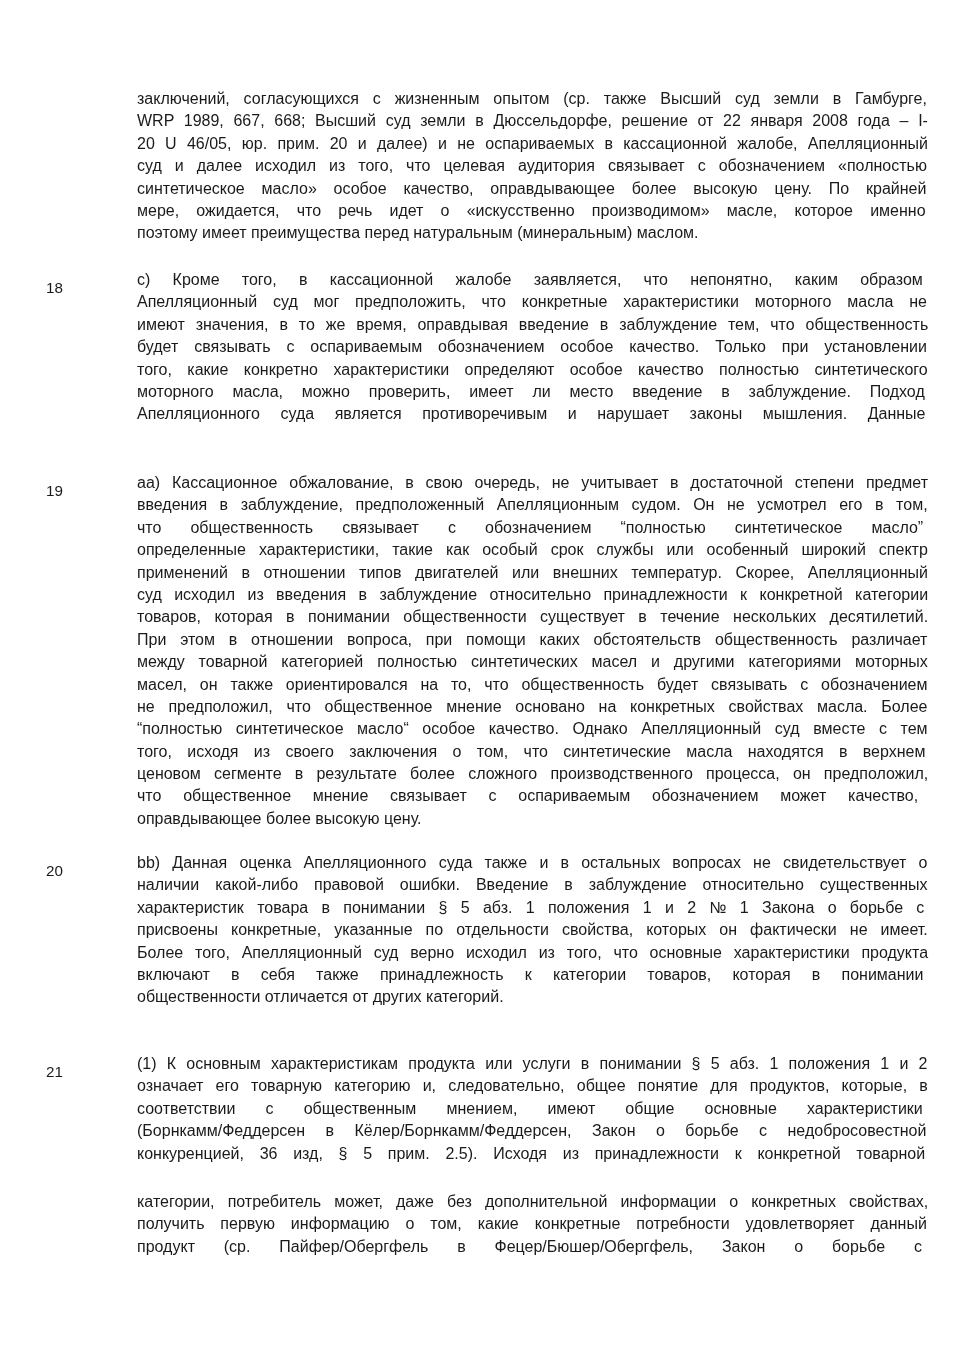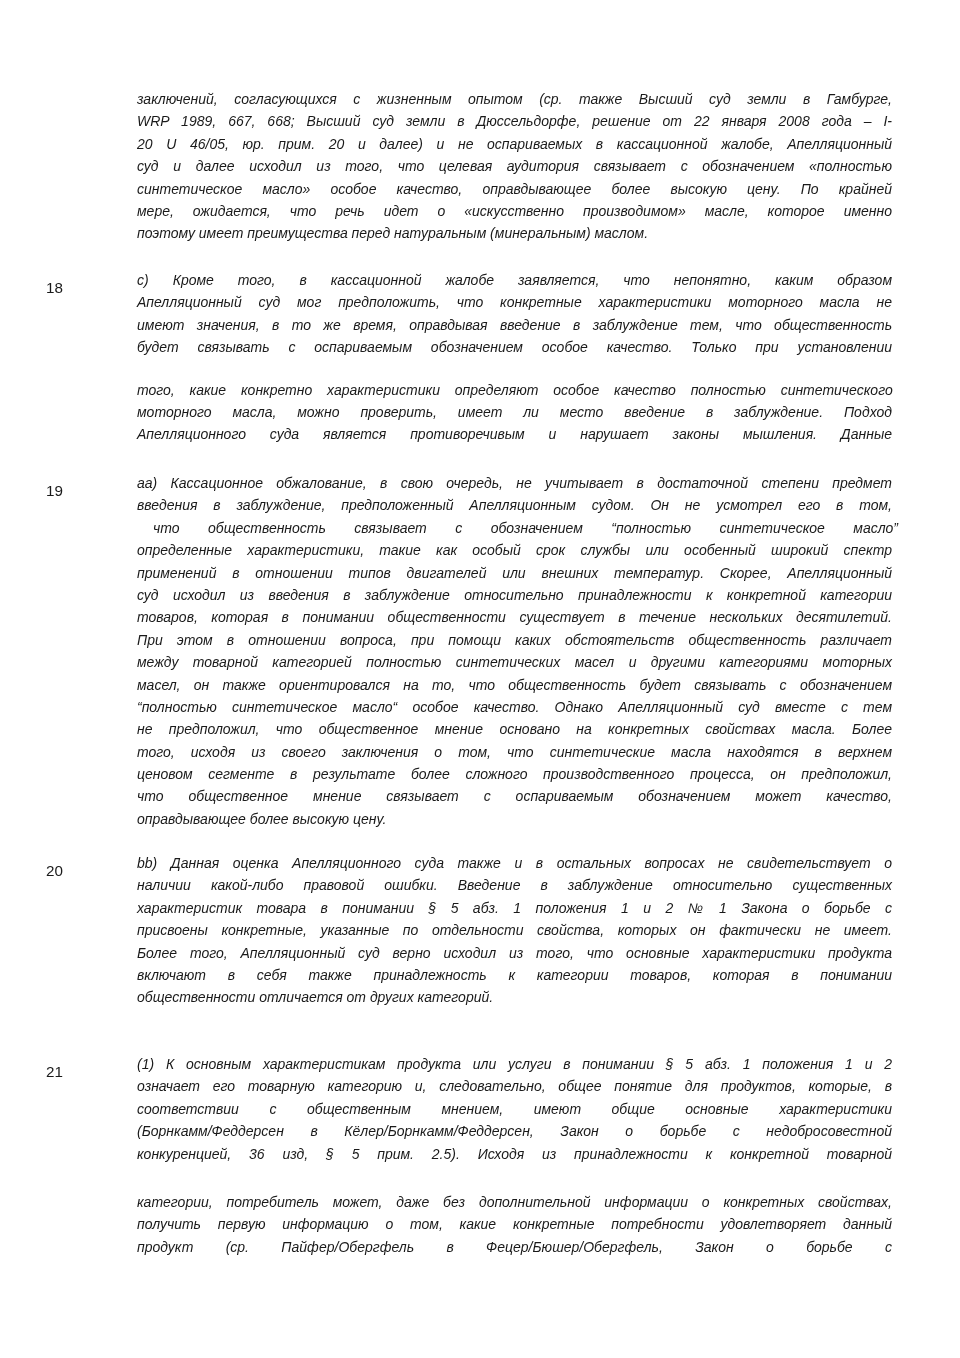--- a/index.html
+++ b/index.html
@@ -2,22 +2,22 @@
 <html><head>
 <meta charset="utf-8">
 <style>
   html, body { margin: 0; padding: 0; background: #ffffff; }
   body { width: 960px; height: 1358px; position: relative; overflow: hidden;
          font-family: "Liberation Sans", sans-serif; color: #1a1a1a; }
   .page { position: absolute; left: 0; top: 0; width: 960px; height: 1358px; background: #fff; }
   .para { position: absolute; left: 0; width: 960px; }
   .num { position: absolute; left: 46px; top: 8px; font-size: 15.2px; line-height: 22.4px; }
   .body { position: absolute; left: 137px; width: 755px; top: 0; }
-  .line { display: block; font-size: 14px; line-height: 22.4px; height: 22.4px;
-          white-space: nowrap; text-align: justify; text-align-last: justify; font-style: italic; }
+  .line { display: block; font-size: 16px; line-height: 22.4px; height: 22.4px;
+          white-space: nowrap; text-align: justify; text-align-last: justify; }
   .line.last { text-align-last: left; }
 </style>
 </head>
 <body>
 
 <div class="page">
 
   <div class="para" style="top:88px;">
     <div class="body">
       <span class="line" style="display: block; width: auto; word-spacing: 9.375px;">заключений, согласующихся с жизненным опытом (ср. также Высший суд земли в Гамбурге,</span>
@@ -30,41 +30,41 @@
     </div>
   </div>
 
   <div class="para" style="top:269px;">
     <span class="num">18</span>
     <div class="body">
       <span class="line" style="display: block; width: auto; word-spacing: 17.7875px;">с) Кроме того, в кассационной жалобе заявляется, что непонятно, каким образом</span>
       <span class="line" style="display: block; width: auto; word-spacing: 11.3559px;">Апелляционный суд мог предположить, что конкретные характеристики моторного масла не</span>
       <span class="line" style="display: block; width: auto; word-spacing: 6.42839px;">имеют значения, в то же время, оправдывая введение в заблуждение тем, что общественность</span>
       <span class="line" style="display: block; width: auto; word-spacing: 11.4253px;">будет связывать с оспариваемым обозначением особое качество. Только при установлении</span>
-      <span class="line" style="display: block; width: auto; word-spacing: 10.957px; margin-top: 20px;">того, какие конкретно характеристики определяют особое качество полностью синтетического</span>
+      <span class="line" style="display: block; width: auto; word-spacing: 10.957px;">того, какие конкретно характеристики определяют особое качество полностью синтетического</span>
       <span class="line" style="display: block; width: auto; word-spacing: 14.3438px;">моторного масла, можно проверить, имеет ли место введение в заблуждение. Подход</span>
       <span class="line" style="display: block; width: auto; word-spacing: 16.0527px;">Апелляционного суда является противоречивым и нарушает законы мышления. Данные</span>
     </div>
   </div>
 
   <div class="para" style="top:472px;">
     <span class="num">19</span>
     <div class="body">
       <span class="line" style="display: block; width: auto; word-spacing: 7.34091px;">аа) Кассационное обжалование, в свою очередь, не учитывает в достаточной степени предмет</span>
       <span class="line" style="display: block; width: auto; word-spacing: 8.125px;">введения в заблуждение, предположенный Апелляционным судом. Он не усмотрел его в том,</span>
-      <span class="line" style="display: block; width: auto; word-spacing: 24.5893px; margin-left: 16px;">что общественность связывает с обозначением “полностью синтетическое масло”</span>
+      <span class="line" style="display: block; width: auto; word-spacing: 24.5893px;">что общественность связывает с обозначением “полностью синтетическое масло”</span>
       <span class="line" style="display: block; width: auto; word-spacing: 8.49844px;">определенные характеристики, такие как особый срок службы или особенный широкий спектр</span>
       <span class="line" style="display: block; width: auto; word-spacing: 9.11806px;">применений в отношении типов двигателей или внешних температур. Скорее, Апелляционный</span>
       <span class="line" style="display: block; width: auto; word-spacing: 7.92812px;">суд исходил из введения в заблуждение относительно принадлежности к конкретной категории</span>
       <span class="line" style="display: block; width: auto; word-spacing: 8.96354px;">товаров, которая в понимании общественности существует в течение нескольких десятилетий.</span>
       <span class="line" style="display: block; width: auto; word-spacing: 9.35938px;">При этом в отношении вопроса, при помощи каких обстоятельств общественность различает</span>
       <span class="line" style="display: block; width: auto; word-spacing: 9.40972px;">между товарной категорией полностью синтетических масел и другими категориями моторных</span>
       <span class="line" style="display: block; width: auto; word-spacing: 8.36222px;">масел, он также ориентировался на то, что общественность будет связывать с обозначением</span>
+      <span class="line" style="display: block; width: auto; word-spacing: 9.25625px;">не предположил, что общественное мнение основано на конкретных свойствах масла. Более</span>
       <span class="line" style="display: block; width: auto; word-spacing: 9.08281px;">“полностью синтетическое масло“ особое качество. Однако Апелляционный суд вместе с тем</span>
-      <span class="line" style="display: block; width: auto; word-spacing: 9.25625px;">не предположил, что общественное мнение основано на конкретных свойствах масла. Более</span>
       <span class="line" style="display: block; width: auto; word-spacing: 10.8685px;">того, исходя из своего заключения о том, что синтетические масла находятся в верхнем</span>
       <span class="line" style="display: block; width: auto; word-spacing: 8.75868px;">ценовом сегменте в результате более сложного производственного процесса, он предположил,</span>
       <span class="line" style="display: block; width: auto; word-spacing: 17.3184px;">что общественное мнение связывает с оспариваемым обозначением может качество,</span>
       <span class="line last">оправдывающее более высокую цену.</span>
     </div>
   </div>
 
   <div class="para" style="top:852px;">
     <span class="num">20</span>
     <div class="body">

